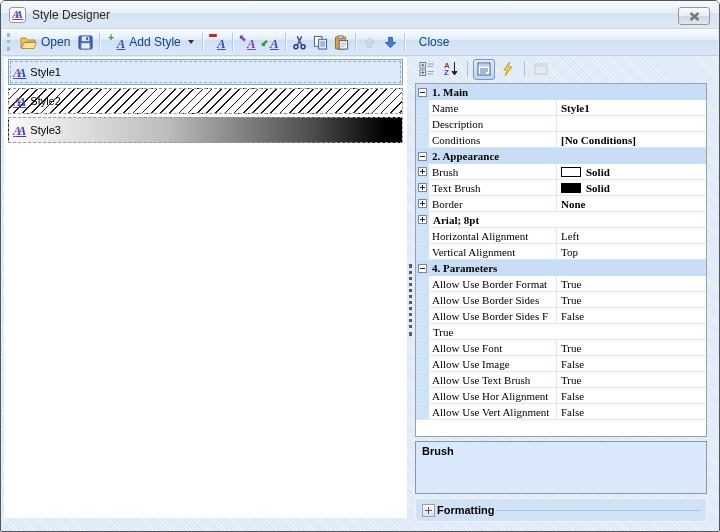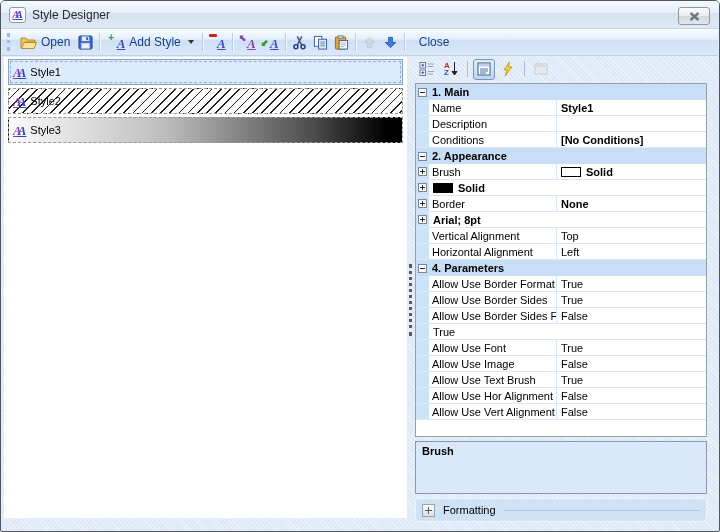--- a/index.html
+++ b/index.html
@@ -71,40 +71,40 @@
   .splitter-grip{position:absolute;left:408px;top:263px;height:72px;width:0;border-left:3px dotted #5a5a5a;}
   
   .right-panel{position:absolute;left:414px;top:56px;width:294px;bottom:9px;}
   .pg-toolbar{height:24px;display:flex;align-items:center;gap:2px;padding-left:1px;}
   .pg-btn{width:22px;height:21px;display:flex;align-items:center;justify-content:center;border:1px solid transparent;border-radius:3px;}
   .pg-btn.pressed{border:1px solid #7a96b8;background:linear-gradient(#dcebfc,#bcd6f4);}
   .pg-sep{width:1px;height:16px;background:#aebfd4;margin:0 3px;}
   .az{display:flex;flex-direction:column;font-size:8px;font-weight:bold;line-height:7px;font-family:"Liberation Sans",sans-serif;}
   .az .a{color:#b03030;}.az .z{color:#3050b0;}
   
-  .pg-grid{position:absolute;left:0;top:26px;width:292px;height:354px;border:1px solid #95a0ae;background:#fff;overflow:hidden;}
+  .pg-grid{position:absolute;left:0;top:26px;width:292px;height:354px;border:1px solid #95a0ae;background:#fff;overflow:hidden;font-family:Liberation Serif, serif;}
   .pg-cat{height:16px;background:#c7def6;display:flex;align-items:center;gap:5px;padding-left:2px;font-weight:bold;}
   .pg-row{height:16px;display:flex;align-items:stretch;border-bottom:1px solid #d6e8fa;}
   .pg-gutter{width:13px;background:#cfe3f8;flex:none;display:flex;align-items:center;justify-content:center;}
   .pg-name{width:128px;flex:none;display:flex;align-items:center;padding-left:3px;
     white-space:nowrap;overflow:hidden;border-right:1px solid #d6e8fa;}
   .pg-value{flex:1;display:flex;align-items:center;padding-left:4px;gap:5px;white-space:nowrap;overflow:hidden;}
   .pg-value.bold{font-weight:bold;}
   .swatch{width:20px;height:10px;border:1px solid #000;flex:none;}
   .xbox{width:9px;height:9px;background:#fff;border:1px solid #7e8896;position:relative;flex:none;}
   .xbox::before{content:"";position:absolute;left:1px;right:1px;top:3px;height:1px;background:#222;}
   .xbox.plus::after{content:"";position:absolute;top:1px;bottom:1px;left:3px;width:1px;background:#222;}
   
   .pg-desc{position:absolute;left:0;top:384px;width:292px;height:53px;background:#d9e9fb;
     border:1px solid #8a98a8;padding:3px 6px;line-height:13px;}
   .pg-desc .t{font-weight:bold;}
   
   .pg-format{position:absolute;left:0;top:441px;width:292px;height:24px;
     background:#cfe2f6;border:1px solid #eef5fc;border-radius:3px 3px 5px 5px;
-    display:flex;align-items:center;gap:8px;padding:0 6px;}
+    display:flex;align-items:center;gap:2px;padding:0 6px;font-weight:bold;}
   .fmt-box{width:13px;height:13px;border:1px solid #9aa2ac;background:linear-gradient(#fff,#dcdfe3);position:relative;flex:none;}
   .fmt-box::before{content:"";position:absolute;left:2px;right:2px;top:5px;height:1px;background:#555;}
   .fmt-box::after{content:"";position:absolute;top:2px;bottom:2px;left:5px;width:1px;background:#555;}
   .fmt-line{flex:1;height:1px;background:#a9c6e4;}
 </style>
 </head>
 <body>
 
 <div class="window">
 
@@ -336,20 +336,21 @@
           <span class="pg-name">Brush</span>
           <span class="pg-value bold">
             <span class="swatch" style="background: rgb(255, 255, 255);"></span>
             <span>Solid</span>
           </span>
         </div>
         <div class="pg-row">
           <span class="pg-gutter">
             <span class="xbox plus"></span>
           </span>
+          <span class="pg-name">Text Brush</span>
           <span class="pg-value bold">
             <span class="swatch" style="background: rgb(0, 0, 0);"></span>
             <span>Solid</span>
           </span>
         </div>
         <div class="pg-row">
           <span class="pg-gutter">
             <span class="xbox plus"></span>
           </span>
           <span class="pg-name">Border</span>
@@ -360,30 +361,30 @@
         <div class="pg-row">
           <span class="pg-gutter">
             <span class="xbox plus"></span>
           </span>
           <span class="pg-value bold">
             <span>Arial; 8pt</span>
           </span>
         </div>
         <div class="pg-row">
           <span class="pg-gutter"></span>
+          <span class="pg-name">Horizontal Alignment</span>
+          <span class="pg-value">
+            <span>Left</span>
+          </span>
+        </div>
+        <div class="pg-row">
+          <span class="pg-gutter"></span>
           <span class="pg-name">Vertical Alignment</span>
           <span class="pg-value">
             <span>Top</span>
-          </span>
-        </div>
-        <div class="pg-row">
-          <span class="pg-gutter"></span>
-          <span class="pg-name">Horizontal Alignment</span>
-          <span class="pg-value">
-            <span>Left</span>
           </span>
         </div>
         <div class="pg-cat">
           <span class="xbox"></span>
           <span>4. Parameters</span>
         </div>
         <div class="pg-row">
           <span class="pg-gutter"></span>
           <span class="pg-name">Allow Use Border Format</span>
           <span class="pg-value">

